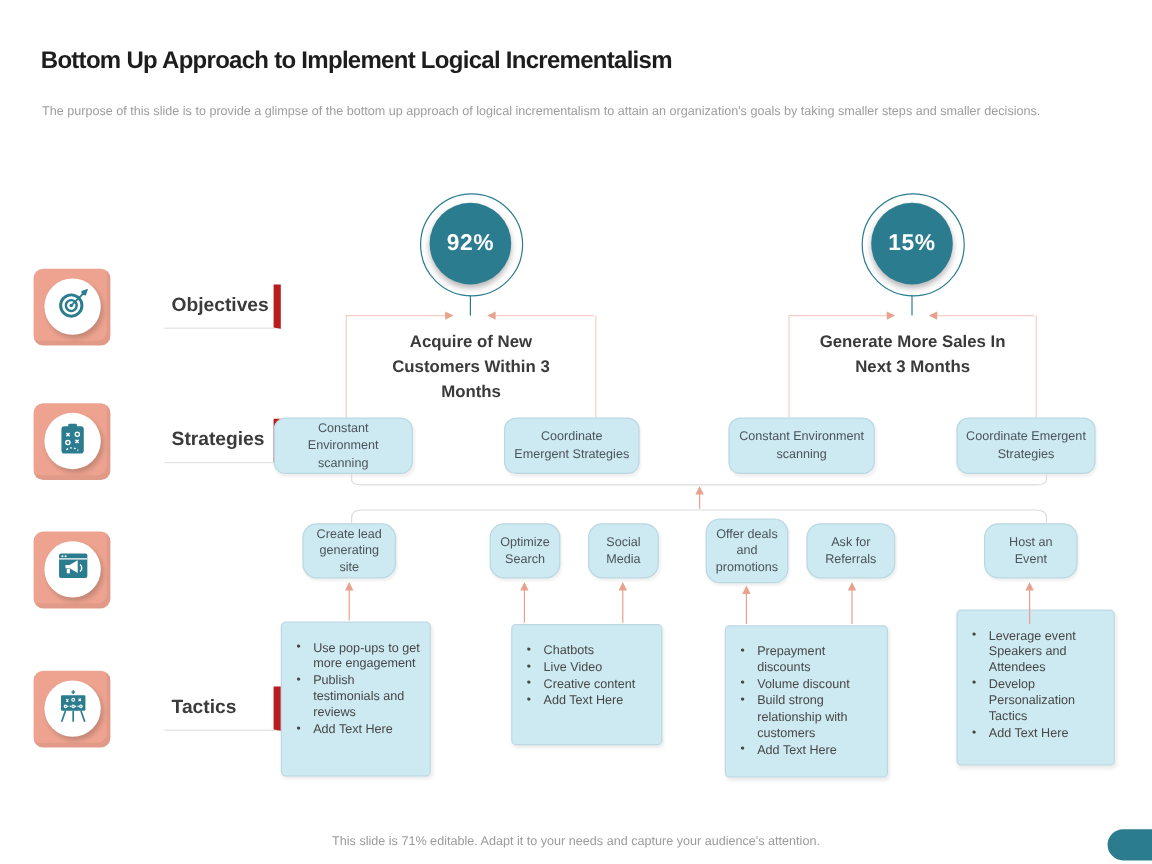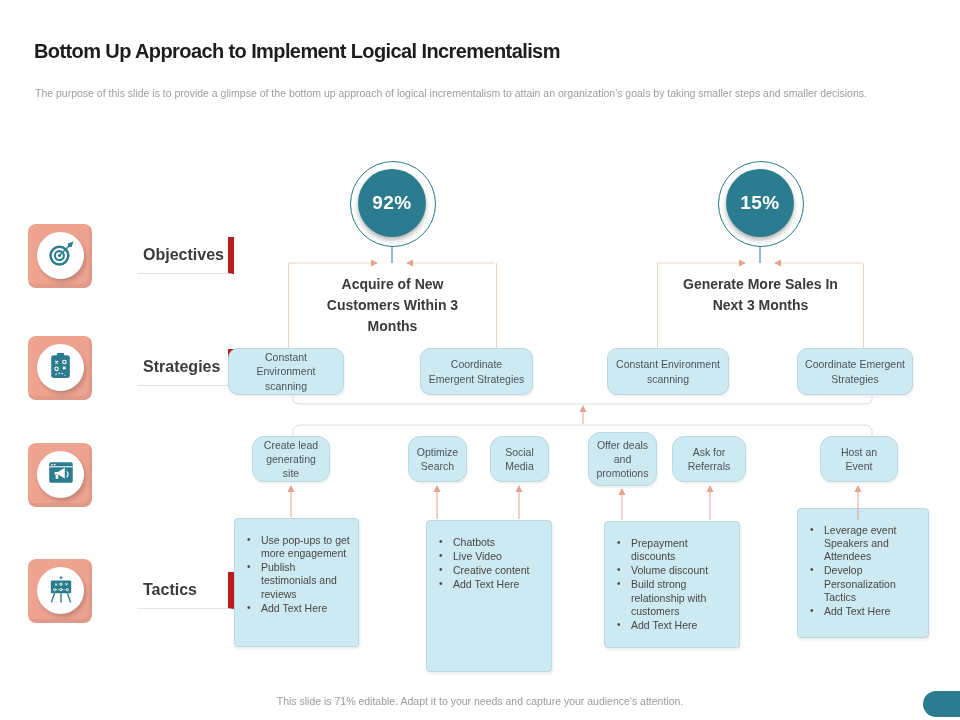--- a/index.html
+++ b/index.html
@@ -173,21 +173,21 @@
   <div class="box chan" style="left:672px;top:436px;width:74px;height:46px">Ask for Referrals</div>
   <div class="box chan" style="left:820px;top:436px;width:78px;height:46px">Host an Event</div>
 
   <div class="tactic" style="left:234px;top:518px;width:125px;height:129px">
     <ul>
       <li>Use pop-ups to get more engagement</li>
       <li>Publish testimonials and reviews</li>
       <li>Add Text Here</li>
     </ul>
   </div>
-  <div class="tactic" style="left:426px;top:520px;width:126px;height:152px">
+  <div class="tactic" style="left:426px;top:520px;width:126px;height:101px">
     <ul>
       <li>Chatbots</li>
       <li>Live Video</li>
       <li>Creative content</li>
       <li>Add Text Here</li>
     </ul>
   </div>
   <div class="tactic" style="left:604px;top:521px;width:136px;height:127px">
     <ul>
       <li>Prepayment discounts</li>

